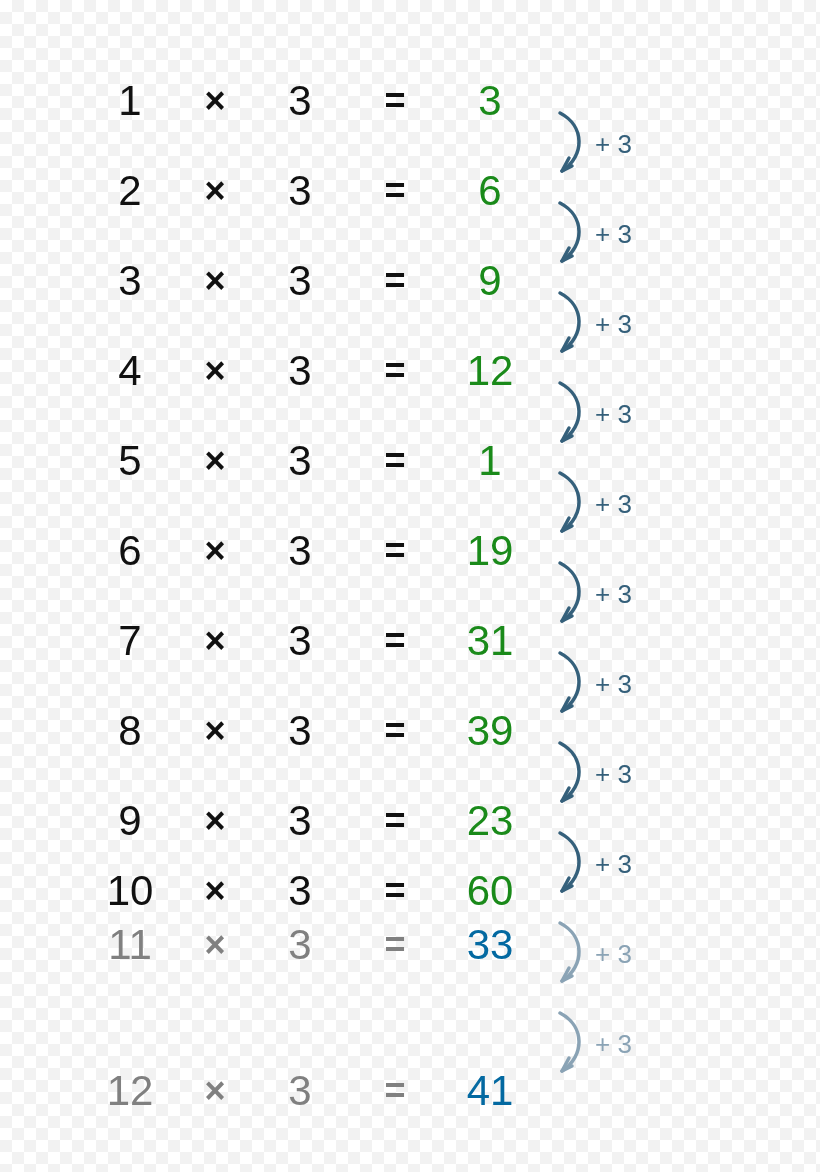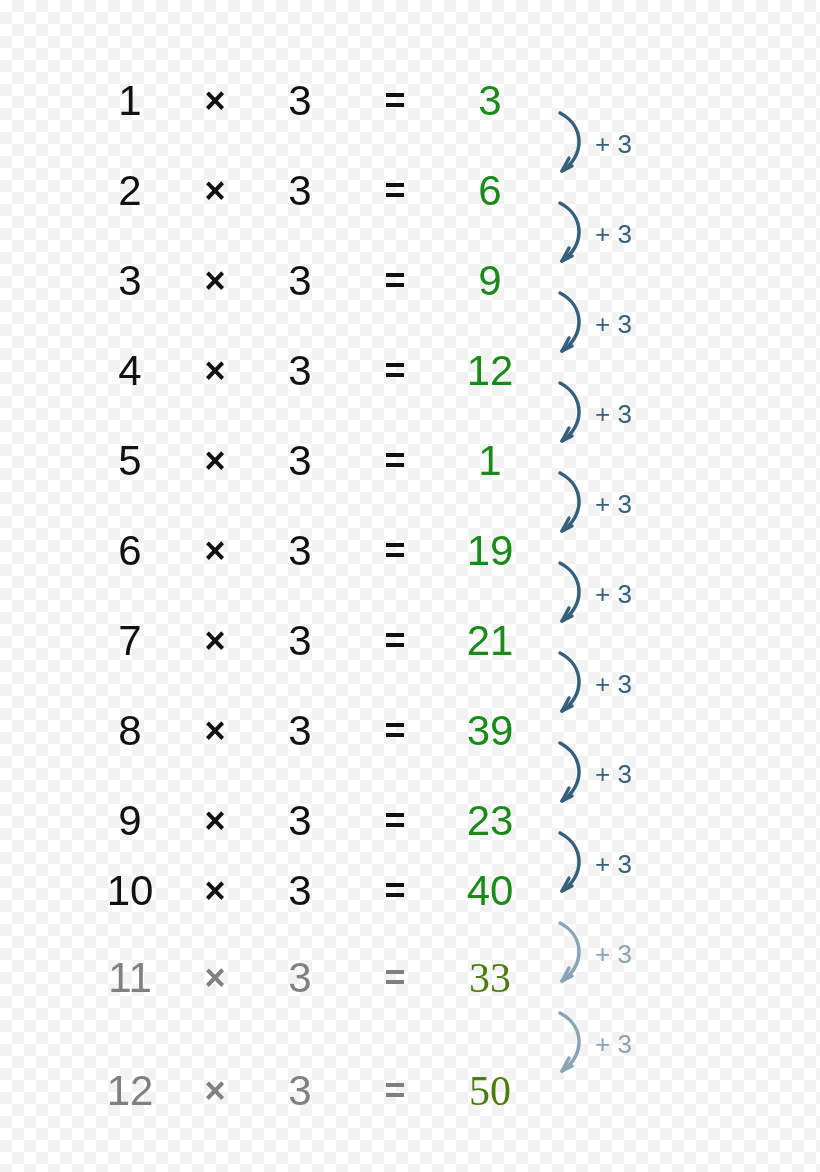--- a/index.html
+++ b/index.html
@@ -29,21 +29,21 @@
     align-items: center;
     font-size: 42px;
     color: #111;
   }
   .row.faded { color: #808080; }
   .cell-a { width: 80px; text-align: center; }
   .cell-op { width: 90px; text-align: center; font-weight: 600; font-size: 36px; }
   .cell-b { width: 80px; text-align: center; }
   .cell-eq { width: 110px; text-align: center; font-weight: 600; font-size: 36px; }
   .cell-r { width: 80px; text-align: center; color: #1a8a1a; font-weight: 400; }
-  .row.faded .cell-r { color: #4d7c0f; font-family: Liberation Serif, serif; }
+  .row.faded .cell-r { color: #0369a1; }
 
   .step {
     position: absolute;
     left: 540px;
     width: 200px;
     height: 90px;
     color: #35607b;
     pointer-events: none;
   }
   .step.faded { color: #8aa3b5; }
@@ -100,56 +100,56 @@
       <span class="cell-op">×</span>
       <span class="cell-b">3</span>
       <span class="cell-eq">=</span>
       <span class="cell-r">19</span>
     </div>
     <div class="row" style="top: 596px;">
       <span class="cell-a">7</span>
       <span class="cell-op">×</span>
       <span class="cell-b">3</span>
       <span class="cell-eq">=</span>
-      <span class="cell-r">21</span>
+      <span class="cell-r">31</span>
     </div>
     <div class="row" style="top: 686px;">
       <span class="cell-a">8</span>
       <span class="cell-op">×</span>
       <span class="cell-b">3</span>
       <span class="cell-eq">=</span>
       <span class="cell-r">39</span>
     </div>
     <div class="row" style="top: 776px;">
       <span class="cell-a">9</span>
       <span class="cell-op">×</span>
       <span class="cell-b">3</span>
       <span class="cell-eq">=</span>
       <span class="cell-r">23</span>
     </div>
     <div class="row" style="top: 846px;">
       <span class="cell-a">10</span>
       <span class="cell-op">×</span>
       <span class="cell-b">3</span>
       <span class="cell-eq">=</span>
-      <span class="cell-r">40</span>
-    </div>
-    <div class="row faded" style="top: 933px;">
+      <span class="cell-r">60</span>
+    </div>
+    <div class="row faded" style="top: 900px;">
       <span class="cell-a">11</span>
       <span class="cell-op">×</span>
       <span class="cell-b">3</span>
       <span class="cell-eq">=</span>
       <span class="cell-r">33</span>
     </div>
     <div class="row faded" style="top: 1046px;">
       <span class="cell-a">12</span>
       <span class="cell-op">×</span>
       <span class="cell-b">3</span>
       <span class="cell-eq">=</span>
-      <span class="cell-r">50</span>
+      <span class="cell-r">41</span>
     </div>
     <div class="step" style="top: 101px;">
       <svg width="60" height="90" viewBox="0 0 60 90">
         <path d="M 20 12 C 45 25, 45 55, 22 70" fill="none" stroke="currentColor" stroke-width="3.5" stroke-linecap="round"></path>
         <path d="M 22 70 L 32 65 M 22 70 L 29 57" fill="none" stroke="currentColor" stroke-width="3.5" stroke-linecap="round"></path>
       </svg>
       <span class="label">+ 3</span>
     </div>
     <div class="step" style="top: 191px;">
       <svg width="60" height="90" viewBox="0 0 60 90">

